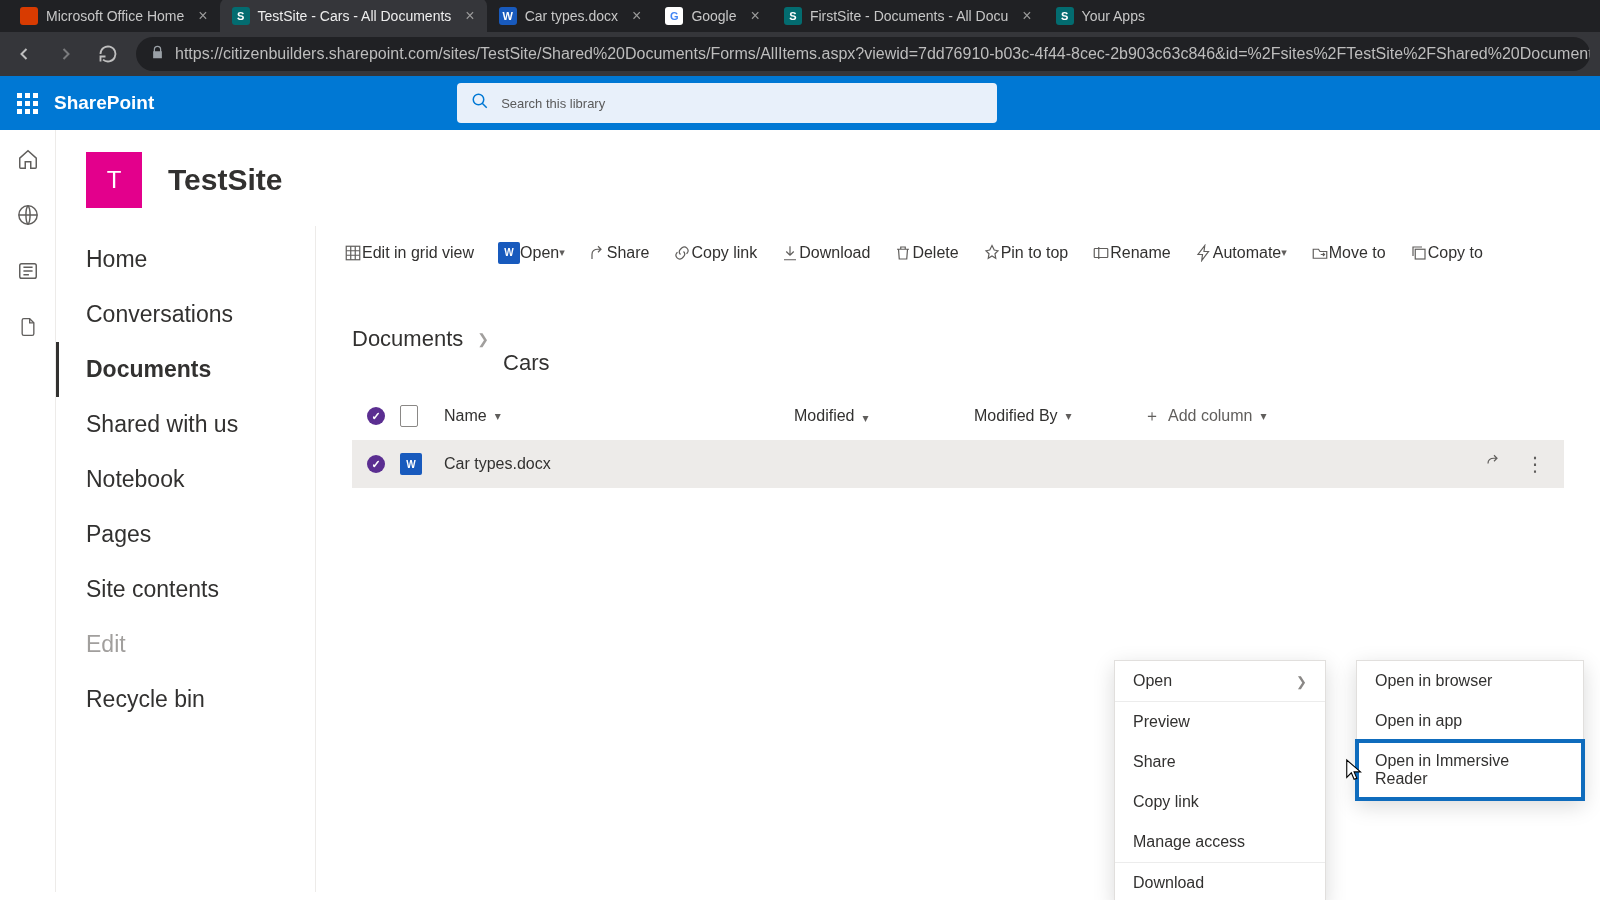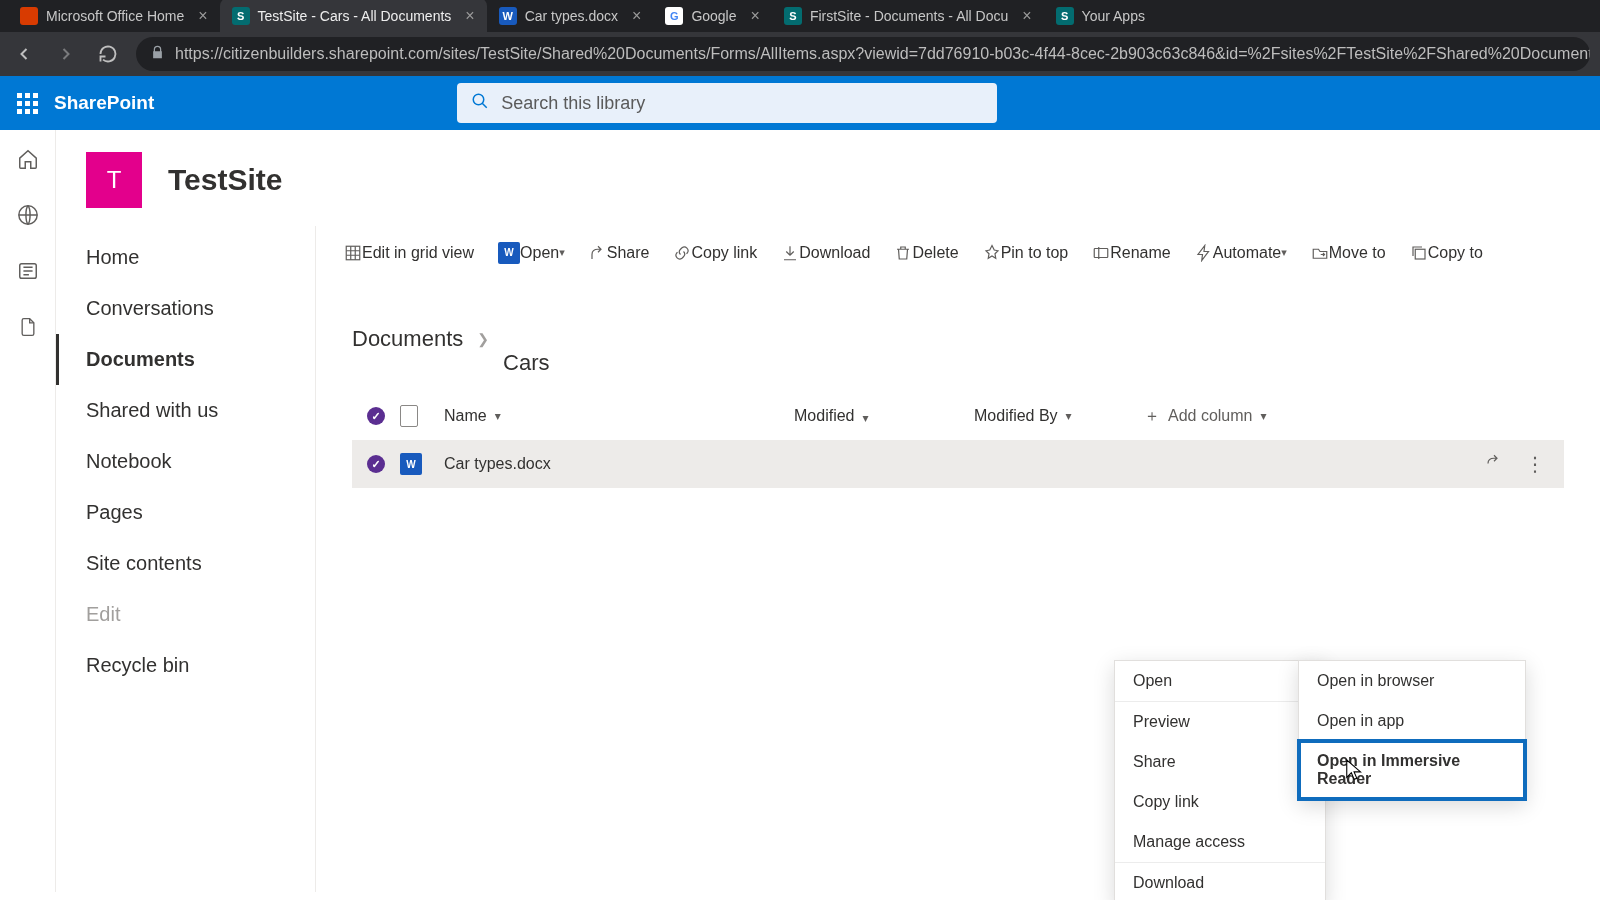--- a/index.html
+++ b/index.html
@@ -24,36 +24,36 @@
   .url-box .lock { color:#9aa0a6; }
 
   
   .suite-bar { background:#0078d4; height:54px; display:flex; align-items:center; color:#fff; }
   .waffle { width:54px; height:54px; display:flex; align-items:center; justify-content:center; }
   .waffle-grid { display:grid; grid-template-columns: repeat(3,5px); grid-template-rows: repeat(3,5px); gap:3px;}
   .waffle-grid span{ background:#fff; width:5px; height:5px;}
   .brand { font-size:19px; font-weight:600; }
   .search-wrap { flex:1; display:flex; justify-content:center; }
   .search-box { width:540px; height:40px; background:#e8f0fa; border-radius:4px; display:flex; align-items:center; padding:0 14px; gap:12px; color:#005a9e; }
-  .search-box input { border:none; background:transparent; outline:none; font-size:18px; color:#1d4ed8; width:100%; }
+  .search-box input { border:none; background:transparent; outline:none; font-size:13px; color:#1d4ed8; width:100%; }
   .search-box input::placeholder { color:#5a5a5a; }
 
   
   .shell { display:flex; height: calc(900px - 40px - 44px - 54px); }
   .rail { width:56px; border-right:1px solid #edebe9; padding-top:18px; display:flex; flex-direction:column; align-items:center; gap:34px; color:#605e5c; }
   .rail-icon { width:22px; height:22px; display:flex; align-items:center; justify-content:center; }
 
   .content-area { flex:1; display:flex; flex-direction:column; }
   .site-header { padding: 22px 30px 18px; display:flex; align-items:center; gap:26px; }
   .site-logo { width:56px; height:56px; background:#e3008c; color:#fff; display:flex; align-items:center; justify-content:center; font-size:24px; }
   .site-title { font-size:30px; font-weight:600; color:#323130; }
 
   .body-row { display:flex; flex:1; }
   .leftnav { width:260px; border-right:1px solid #edebe9; padding-top:6px; }
-  .leftnav .nav-item { padding: 14px 30px; font-size:20px; color:#323130; }
+  .leftnav .nav-item { padding: 14px 30px; font-size:23px; color:#323130; }
   .leftnav .nav-item.selected { border-left:3px solid #323130; font-weight:600; padding-left:27px; }
   .leftnav .nav-item.muted { color:#a19f9d; }
 
   .main { flex:1; padding: 0 0 0 0; position: relative; }
 
   .cmdbar { height:54px; display:flex; align-items:center; gap:24px; padding: 0 28px; color:#323130; font-size:16px; border-bottom:1px solid #fff; }
   .cmd { display:flex; align-items:center; white-space: nowrap; }
   .cmd svg { width:18px; height:18px; }
   .cmd .chev { font-size:11px; color:#605e5c; }
 
@@ -81,22 +81,22 @@
   .row-actions { margin-left:auto; display:flex; gap:22px; padding-right:18px; color:#605e5c; align-items: center;}
   .share-mini svg { width:18px; height:18px; }
   .kebab { font-size:20px; line-height:1; letter-spacing: 1px; }
 
   
   .ctx { position:absolute; background:#fff; border:1px solid #e1dfdd; box-shadow: 0 6px 20px rgba(0,0,0,.15); font-size:16px; color:#323130; }
   .ctx-item { padding: 11px 18px; display:flex; align-items:center; justify-content:space-between; min-width: 208px; }
   .ctx-item.sep-after { border-bottom:1px solid #ececec; }
   .ctx-sub-ind { color:#8a8886; font-size:13px; }
   .ctx.primary { top: 434px; left: 798px; width: 212px; }
-  .ctx.sub { top: 434px; left: 982px; width: 228px; }
-  .ctx.sub .ctx-item.highlight { outline: 4px solid #0f6cbd; outline-offset: -2px; font-weight: bold; }
+  .ctx.sub { top: 434px; left: 1040px; width: 228px; }
+  .ctx.sub .ctx-item.highlight { outline: 4px solid #0f6cbd; outline-offset: -2px; }
 
   .cursor { position:absolute; top: 532px; left: 1028px; font-size: 22px; pointer-events: none; }
 </style>
 </head>
 <body>
 
 <div class="browser-tabs">
   <div class="tab">
     <span class="favicon office"></span>
     <span>Microsoft Office Home</span>

